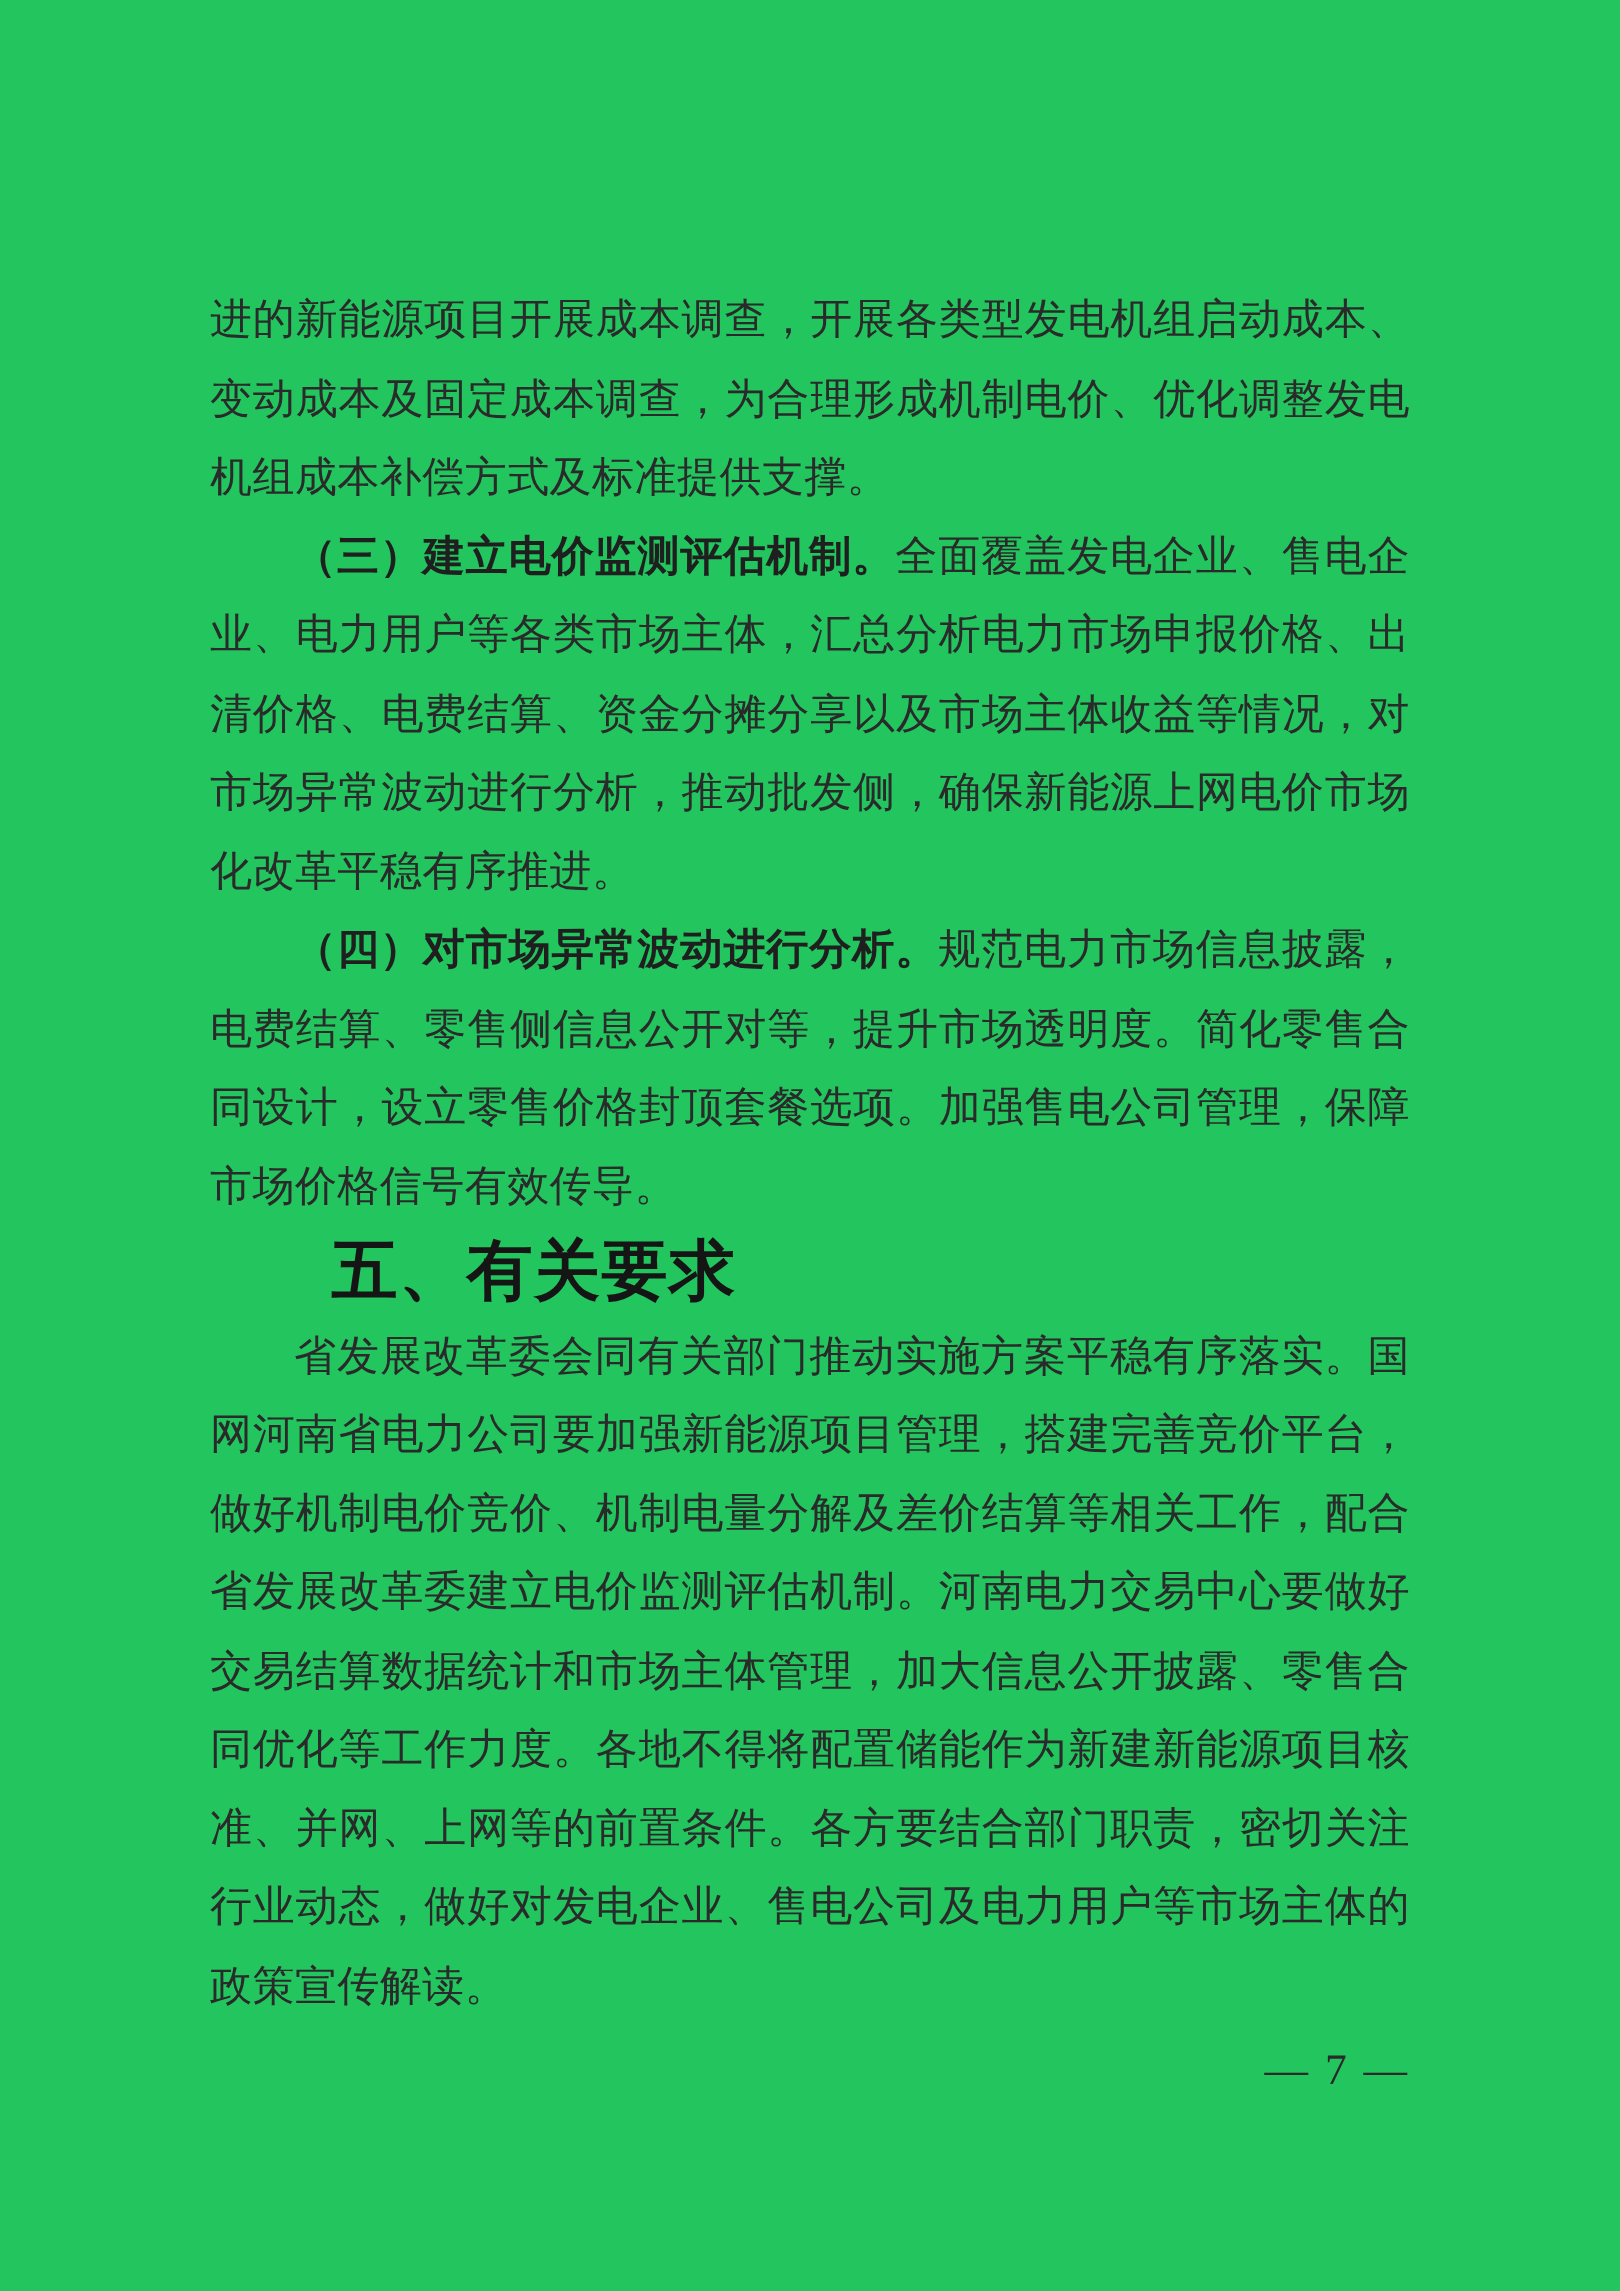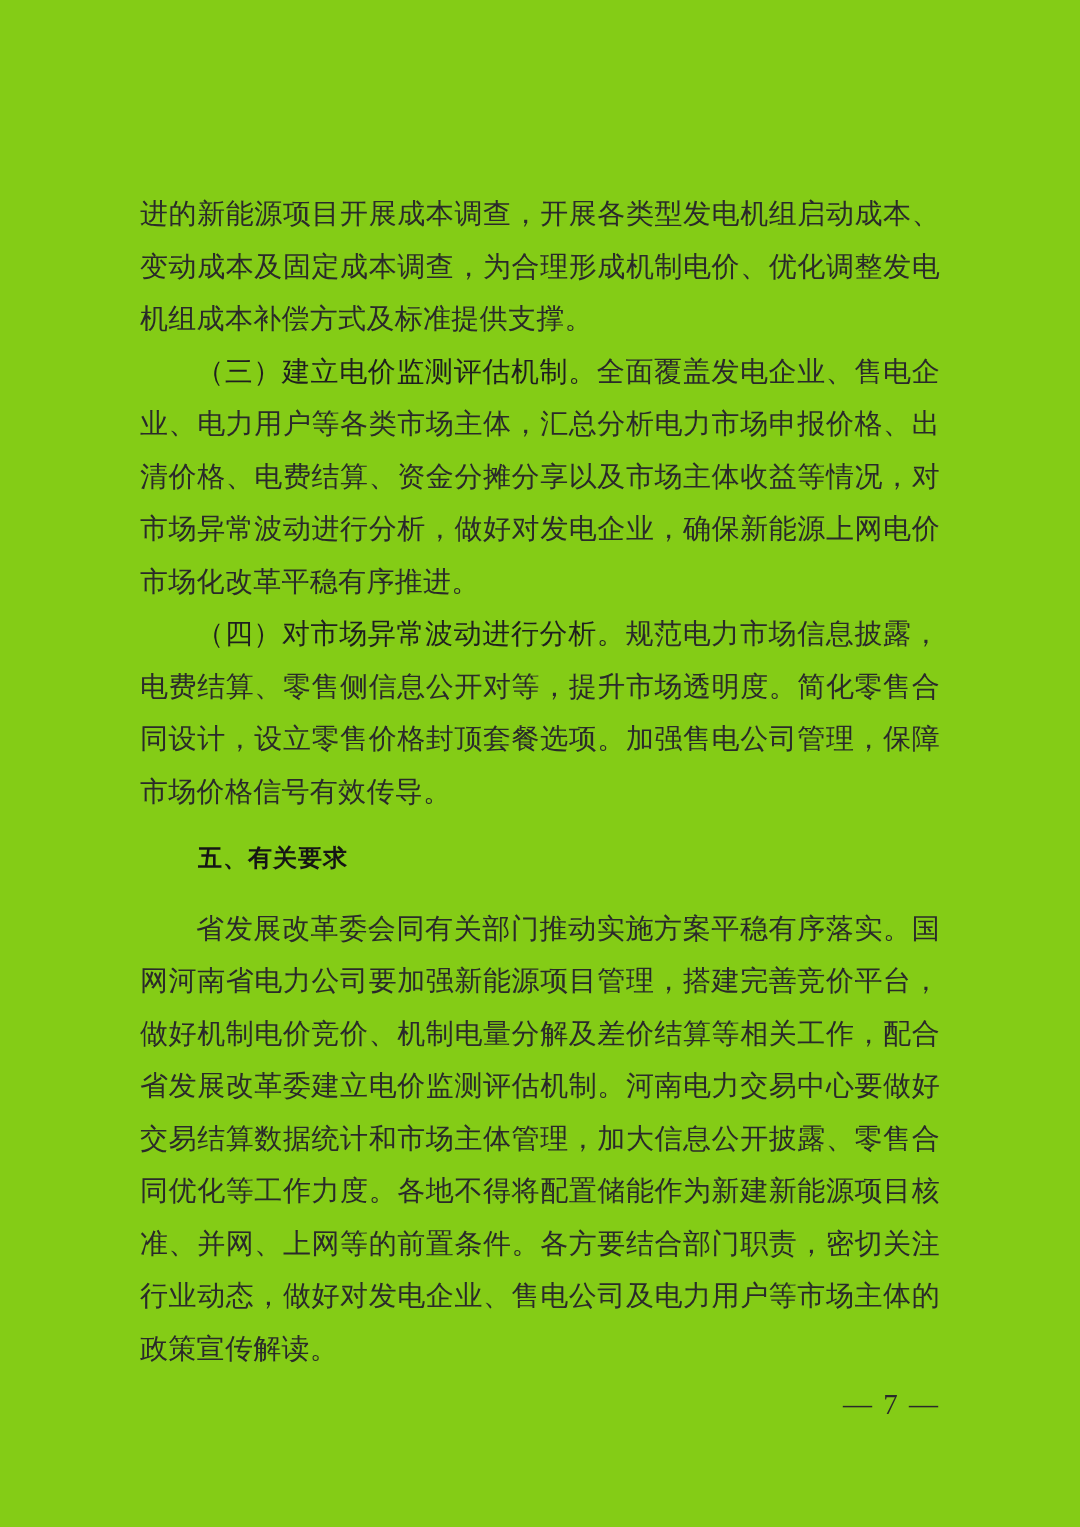--- a/index.html
+++ b/index.html
@@ -5,21 +5,21 @@
   html, body {
     margin: 0;
     padding: 0;
     background: #ffffff;
   }
   .page {
     position: relative;
     width: 1080px;
     height: 1527px;
     margin: 0 auto;
-    background: #84cc16;
+    background: #22c55e;
     box-sizing: border-box;
     padding: 188px 140px 0 140px;
     overflow: hidden;
     font-family: "Liberation Serif", "DejaVu Serif", serif;
     color: #2a2a2a;
   }
   .content {
     width: 800px;
   }
   .para {
@@ -29,28 +29,28 @@
     text-align: justify;
     text-justify: inter-character;
     text-align-last: left;
     text-indent: 2em;
     letter-spacing: 0.3px;
   }
   .para.no-indent {
     text-indent: 0;
   }
   .para-lead {
-    font-weight: 400;
+    font-weight: 700;
     color: #1f1f1f;
   }
   .section-heading {
-    margin: 16px;
-    font-size: 24px;
+    margin: 4px;
+    font-size: 44px;
     line-height: 52.5px;
-    font-family: Liberation Mono, monospace;
+    font-family: Liberation Sans, sans-serif;
     font-weight: 600;
     color: #151515;
     text-indent: 1.75em;
     letter-spacing: 1px;
   }
   .page-number {
     width: 800px;
     margin-top: 3px;
     font-size: 29px;
     line-height: 52px;
@@ -60,21 +60,21 @@
   }
 </style>
 </head>
 <body>
 
 <div class="page">
   <div class="content">
 
     <p class="para no-indent">进的新能源项目开展成本调查，开展各类型发电机组启动成本、变动成本及固定成本调查，为合理形成机制电价、优化调整发电机组成本补偿方式及标准提供支撑。</p>
 
-    <p class="para"><span class="para-lead">（三）建立电价监测评估机制。</span><span>全面覆盖发电企业、售电企业、电力用户等各类市场主体，汇总分析电力市场申报价格、出清价格、电费结算、资金分摊分享以及市场主体收益等情况，对市场异常波动进行分析，做好对发电企业，确保新能源上网电价市场化改革平稳有序推进。</span></p>
+    <p class="para"><span class="para-lead">（三）建立电价监测评估机制。</span><span>全面覆盖发电企业、售电企业、电力用户等各类市场主体，汇总分析电力市场申报价格、出清价格、电费结算、资金分摊分享以及市场主体收益等情况，对市场异常波动进行分析，推动批发侧，确保新能源上网电价市场化改革平稳有序推进。</span></p>
 
     <p class="para"><span class="para-lead">（四）对市场异常波动进行分析。</span><span>规范电力市场信息披露，电费结算、零售侧信息公开对等，提升市场透明度。简化零售合同设计，设立零售价格封顶套餐选项。加强售电公司管理，保障市场价格信号有效传导。</span></p>
 
     <h2 class="section-heading">五、有关要求</h2>
 
     <p class="para">省发展改革委会同有关部门推动实施方案平稳有序落实。国网河南省电力公司要加强新能源项目管理，搭建完善竞价平台，做好机制电价竞价、机制电量分解及差价结算等相关工作，配合省发展改革委建立电价监测评估机制。河南电力交易中心要做好交易结算数据统计和市场主体管理，加大信息公开披露、零售合同优化等工作力度。各地不得将配置储能作为新建新能源项目核准、并网、上网等的前置条件。各方要结合部门职责，密切关注行业动态，做好对发电企业、售电公司及电力用户等市场主体的政策宣传解读。</p>
 
   </div>
 
   <div class="page-number">— 7 —</div>

